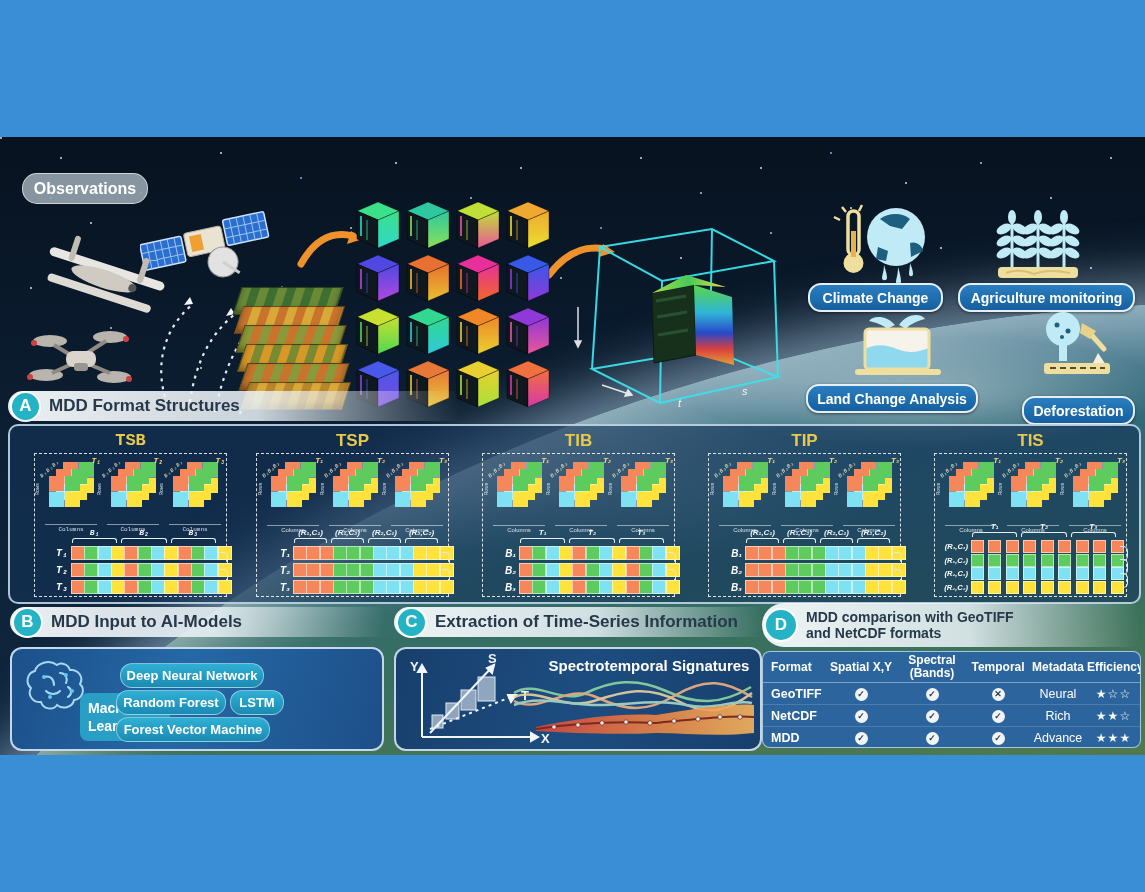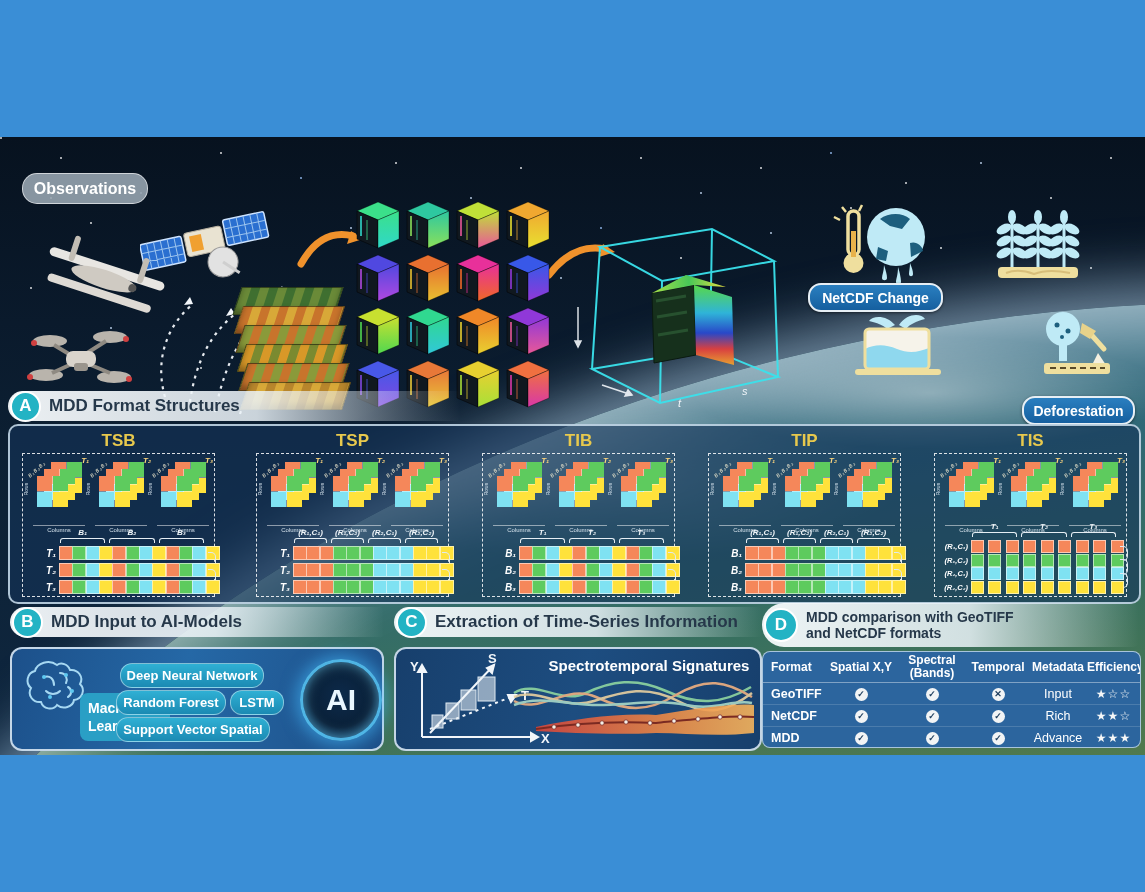--- a/index.html
+++ b/index.html
@@ -454,21 +454,21 @@
   <svg class="icon-abs" style="left:818px;top:66px;" width="128" height="80" viewBox="0 0 128 80">
     <circle cx="78" cy="34" r="29" fill="#bfeaf6"></circle>
     <path d="M62 16c8-6 22-7 30 0l-8 10-12-3z M92 40c6-2 12 2 13 8l-12 6z M60 44l10 4-2 10-10-2z" fill="#1d5f7e"></path>
     <path d="M66 62c0 6-2 10-2 13 0 3 5 3 5 0 0-3-1-7-3-13z M80 64c0 8-2 12-2 15 0 3 5 3 5 0 0-3-1-9-3-15z M92 60c0 5-1 8-1 11 0 3 4 3 4 0 0-3-1-6-3-11z" fill="#bfeaf6"></path>
     <rect x="30" y="8" width="11" height="44" rx="5.5" fill="none" stroke="#efdf9e" stroke-width="3.5"></rect>
     <circle cx="35.5" cy="60" r="10" fill="#efdf9e"></circle>
     <rect x="33" y="28" width="5" height="26" fill="#e8b24a"></rect>
     <path d="M24 4l4 5 M16 14l6 3 M44 2l-3 6" stroke="#efdf9e" stroke-width="2.5"></path>
   </svg>
   <div class="app-pill pill-like" style="left:808px;top:146px;width:131px;">
-    <span>NetCDF Change</span>
+    <span>Climate Change</span>
   </div>
 
   <svg class="icon-abs" style="left:992px;top:66px;" width="92" height="80" viewBox="0 0 92 80">
     <rect x="6" y="64" width="80" height="11" rx="4" fill="#efdf9e"></rect>
     <path d="M14 70c10-4 20-2 28 1 10-4 22-4 36-1" stroke="#d8bf7a" stroke-width="2" fill="none"></path>
     <g fill="#bfeaf6">
       <g transform="translate(20 0)">
           <rect x="-1.5" y="18" width="3" height="46"></rect>
         <ellipse cx="-8" cy="26" rx="8" ry="4.5" transform="rotate(-28 -8 26)"></ellipse>
           <ellipse cx="8" cy="26" rx="8" ry="4.5" transform="rotate(28 8 26)"></ellipse>
@@ -493,28 +493,34 @@
         <ellipse cx="-8" cy="26" rx="8" ry="4.5" transform="rotate(-28 -8 26)"></ellipse>
           <ellipse cx="8" cy="26" rx="8" ry="4.5" transform="rotate(28 8 26)"></ellipse>
         <ellipse cx="-8" cy="38" rx="8" ry="4.5" transform="rotate(-28 -8 38)"></ellipse>
           <ellipse cx="8" cy="38" rx="8" ry="4.5" transform="rotate(28 8 38)"></ellipse>
         <ellipse cx="-8" cy="50" rx="8" ry="4.5" transform="rotate(-28 -8 50)"></ellipse>
           <ellipse cx="8" cy="50" rx="8" ry="4.5" transform="rotate(28 8 50)"></ellipse>
         <ellipse cx="0" cy="14" rx="4" ry="7"></ellipse>
         </g>
     </g>
   </svg>
+  <div class="app-pill pill-like" style="left:958px;top:146px;width:173px;">
+    <span>Agriculture monitoring</span>
+  </div>
 
   <svg class="icon-abs" style="left:843px;top:172px;" width="110" height="70" viewBox="0 0 110 70">
     <path d="M52 16c-8-10-22-10-26-4 8 2 14 4 18 8z M56 16c8-12 22-12 26-6-8 2-15 5-19 10z" fill="#bfeaf6"></path>
     <rect x="22" y="20" width="64" height="40" rx="4" fill="#f6f3ea"></rect>
     <path d="M22 40c10-5 20-5 32 0 12 5 22 3 32-1v17a4 4 0 0 1-4 4H26a4 4 0 0 1-4-4z" fill="#8fd8ee"></path>
     <rect x="22" y="20" width="64" height="40" rx="4" fill="none" stroke="#efdf9e" stroke-width="3"></rect>
     <rect x="12" y="60" width="86" height="6" rx="3" fill="#efdf9e"></rect>
   </svg>
+  <div class="app-pill pill-like" style="left:806px;top:247px;width:168px;">
+    <span>Land Change Analysis</span>
+  </div>
 
   <svg class="icon-abs" style="left:1036px;top:170px;" width="84" height="74" viewBox="0 0 84 74">
     <circle cx="27" cy="22" r="17" fill="#bfeaf6"></circle>
     <circle cx="21" cy="18" r="2.5" fill="#1d5f7e"></circle>
       <circle cx="32" cy="24" r="2.5" fill="#1d5f7e"></circle>
       <circle cx="26" cy="30" r="2" fill="#1d5f7e"></circle>
     <rect x="23" y="38" width="8" height="16" fill="#bfeaf6"></rect>
     <path d="M52 24l16 18" stroke="#efdf9e" stroke-width="5" stroke-linecap="round"></path>
     <path d="M46 16l14 8-6 8-10-6z" fill="#e8d28a"></path>
     <path d="M62 46l8 12-14 0z" fill="#f4f0e0"></path>
@@ -523,21 +529,21 @@
   </svg>
   <div class="app-pill pill-like" style="left:1022px;top:247px;width:109px;margin-top:12px;">
     <span>Deforestation</span>
   </div>
 
   <div class="sec-head" style="left:8px;top:254px;width:452px;">
     <div class="badge">A</div>
     <div class="sec-title">MDD Format Structures</div>
   </div>
   <div class="structs" id="structs">
-      <div class="subpanel" style="left: 12px;">
+      <div class="subpanel" style="left: 24px; font-family: Liberation Mono, monospace;">
         <div class="sp-title">TSB</div>
         <div class="sp-box">
           <div class="stackwrap" style="left: 10px; top: 6px;">
             <div class="layer" style="left: 18px; top: 2px;">
               <div style="background: rgb(245, 135, 90);"></div>
               <div style="background: rgb(94, 203, 94);"></div>
               <div style="background: rgb(127, 226, 242);"></div>
               <div style="background: rgb(255, 226, 59);"></div>
             </div>
             <div class="layer" style="left: 11px; top: 9px;">
@@ -1258,24 +1264,21 @@
     <div class="model-pill pill-like" style="left:108px;top:14px;width:142px;">
       <span>Deep Neural Network</span>
     </div>
     <div class="model-pill pill-like" style="left:104px;top:41px;width:108px;">
       <span>Random Forest</span>
     </div>
     <div class="model-pill pill-like" style="left:218px;top:41px;width:52px;">
       <span>LSTM</span>
     </div>
     <div class="model-pill pill-like" style="left:104px;top:68px;width:152px;">
-      <span>Support Vector Spatial</span>
-    </div>
-    <div class="ai-circle pill-like">
-      <span>AI</span>
+      <span>Forest Vector Machine</span>
     </div>
   </div>
 
   <div class="sec-head" style="left:394px;top:470px;width:368px;">
     <div class="badge">C</div>
     <div class="sec-title">Extraction of Time-Series Information</div>
   </div>
   <div class="cpanel">
     <svg class="icon-abs" style="left:6px;top:4px;" width="150" height="94" viewBox="0 0 150 94">
       <g stroke="#f2f6fa" stroke-width="2" fill="none">
@@ -1338,21 +1341,21 @@
     </div>
   </div>
   <div class="dtable" id="dtable">
       <div class="trow thead"><div class="cell-fmt">Format</div><div>Spatial X,Y</div><div>Spectral
 (Bands)</div><div>Temporal</div><div>Metadata</div><div>Efficiency</div></div>
       <div class="trow tdata">
         <div class="cell-fmt">GeoTIFF</div>
         <div><span class="ck">✓</span></div>
         <div><span class="ck">✓</span></div>
         <div><span class="ck">✕</span></div>
-        <div>Input</div>
+        <div>Neural</div>
         <div class="starcell">★☆☆</div>
       </div>
       <div class="trow tdata">
         <div class="cell-fmt">NetCDF</div>
         <div><span class="ck">✓</span></div>
         <div><span class="ck">✓</span></div>
         <div><span class="ck">✓</span></div>
         <div>Rich</div>
         <div class="starcell">★★☆</div>
       </div>

